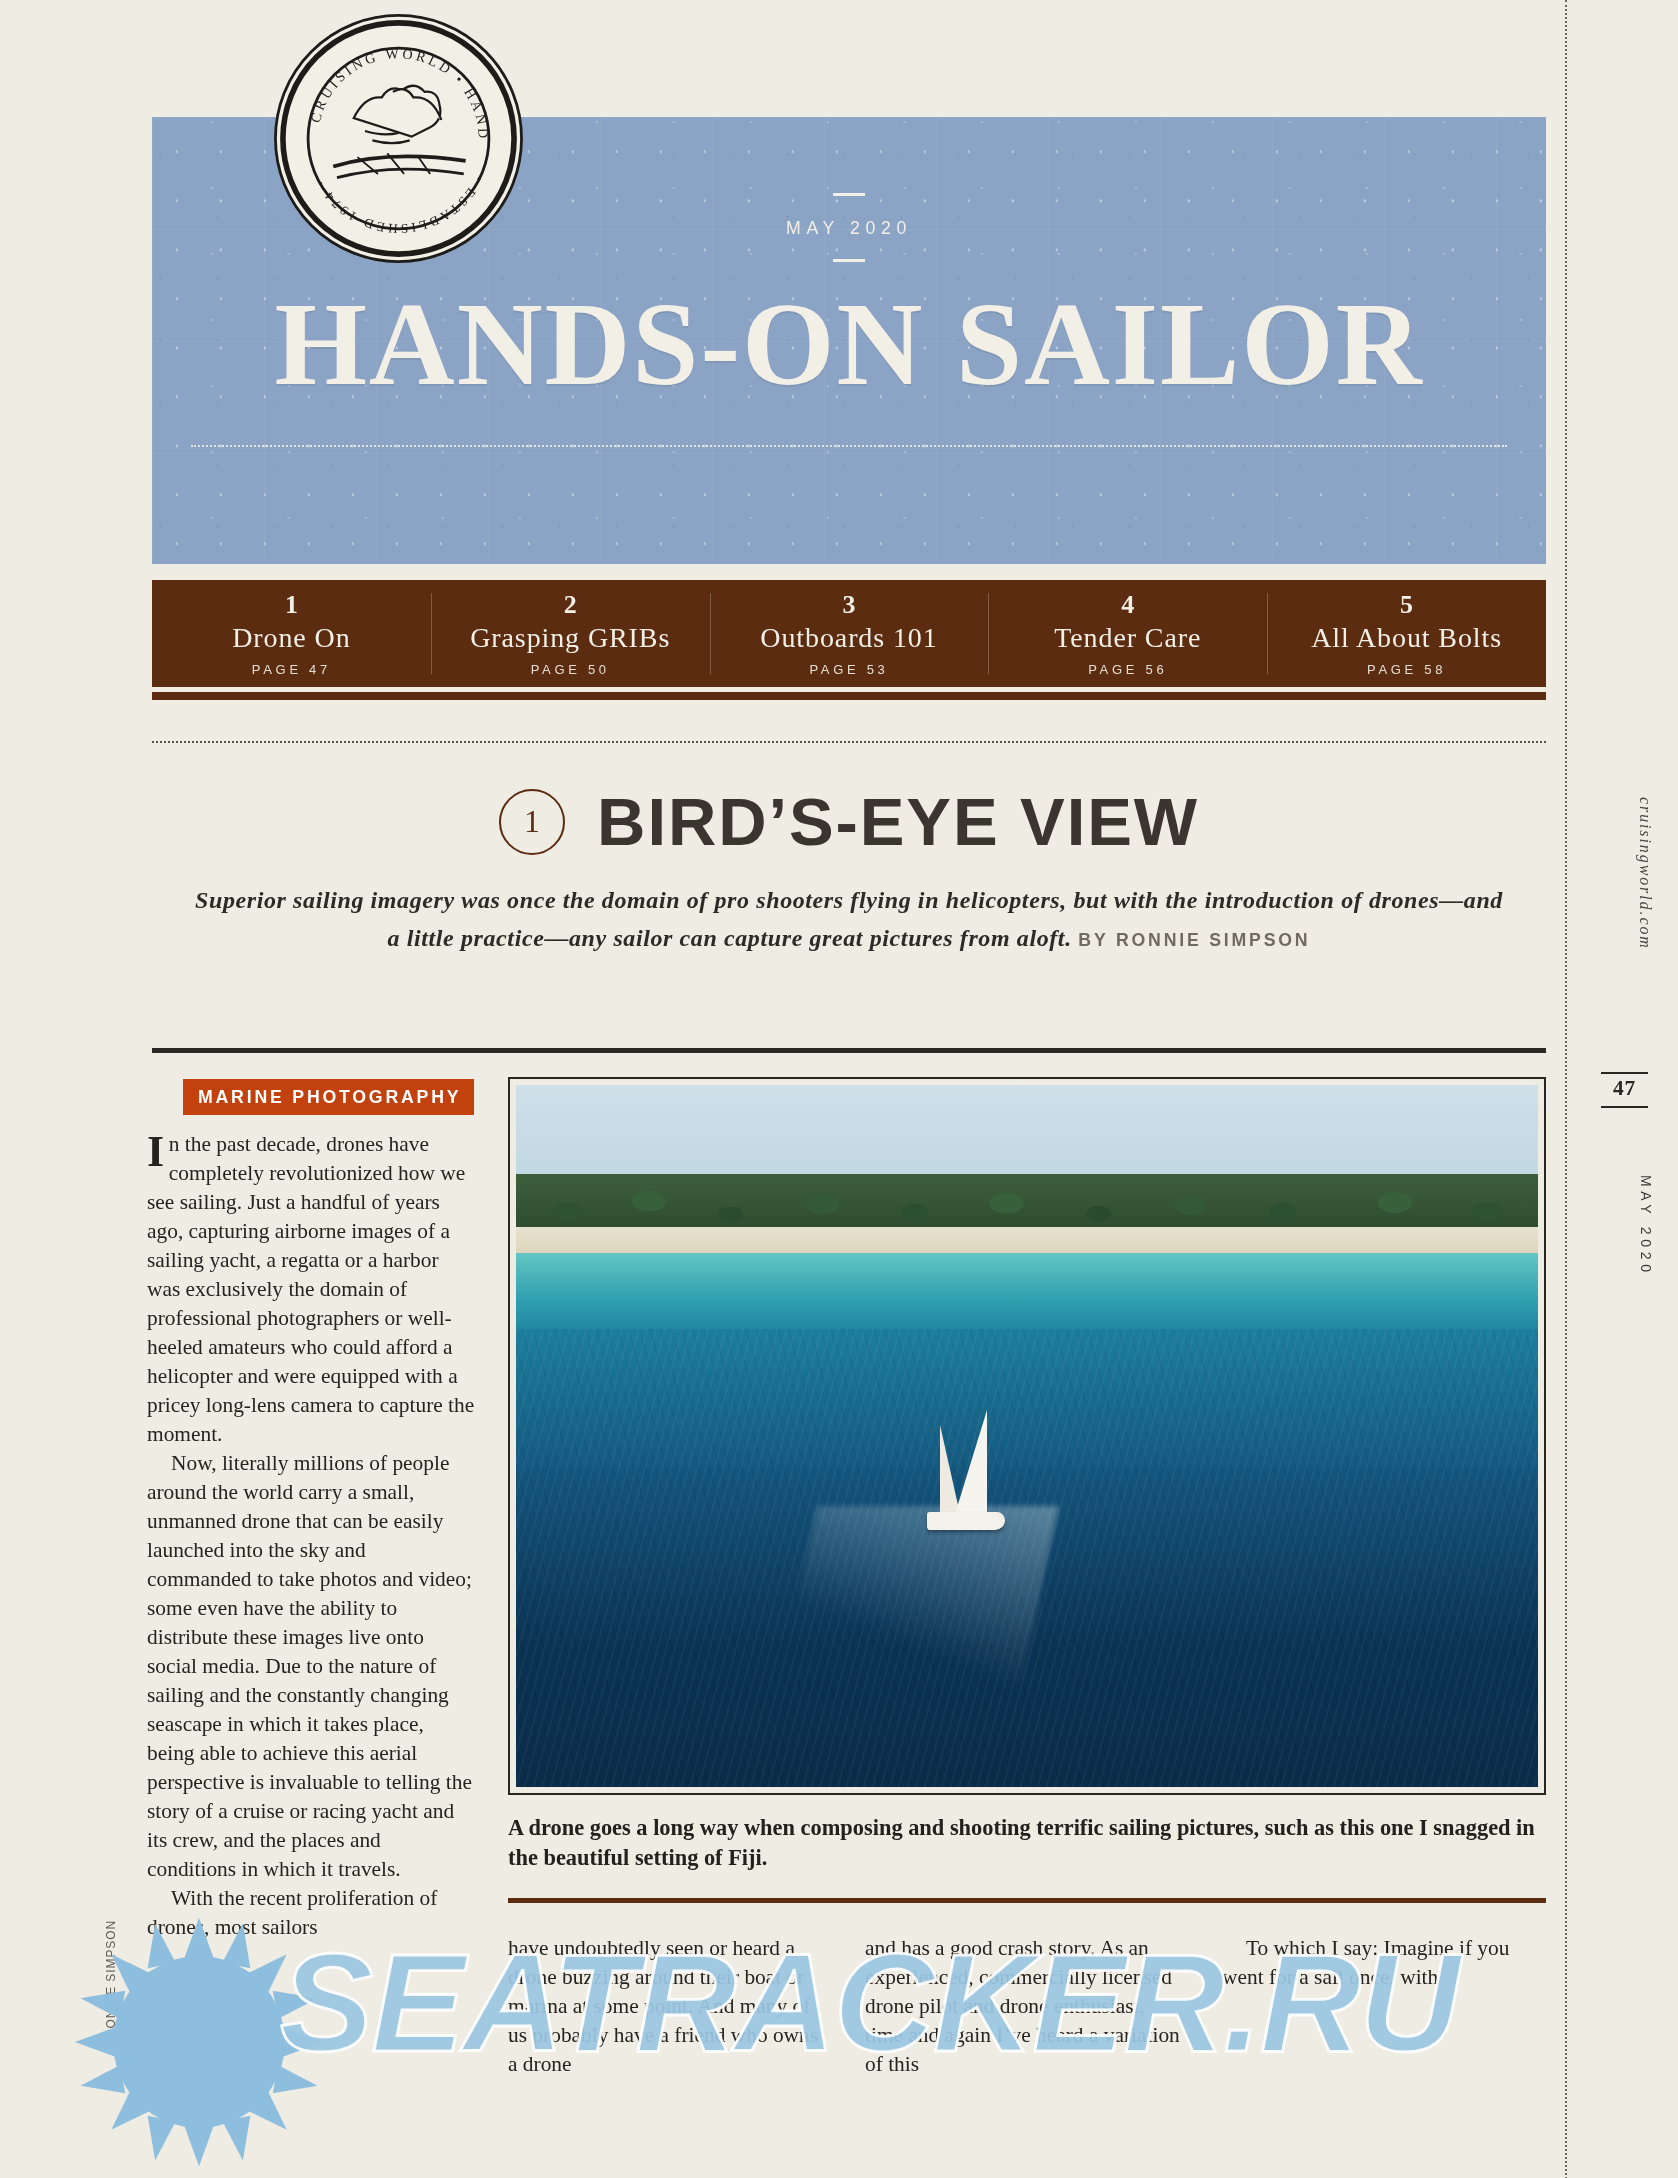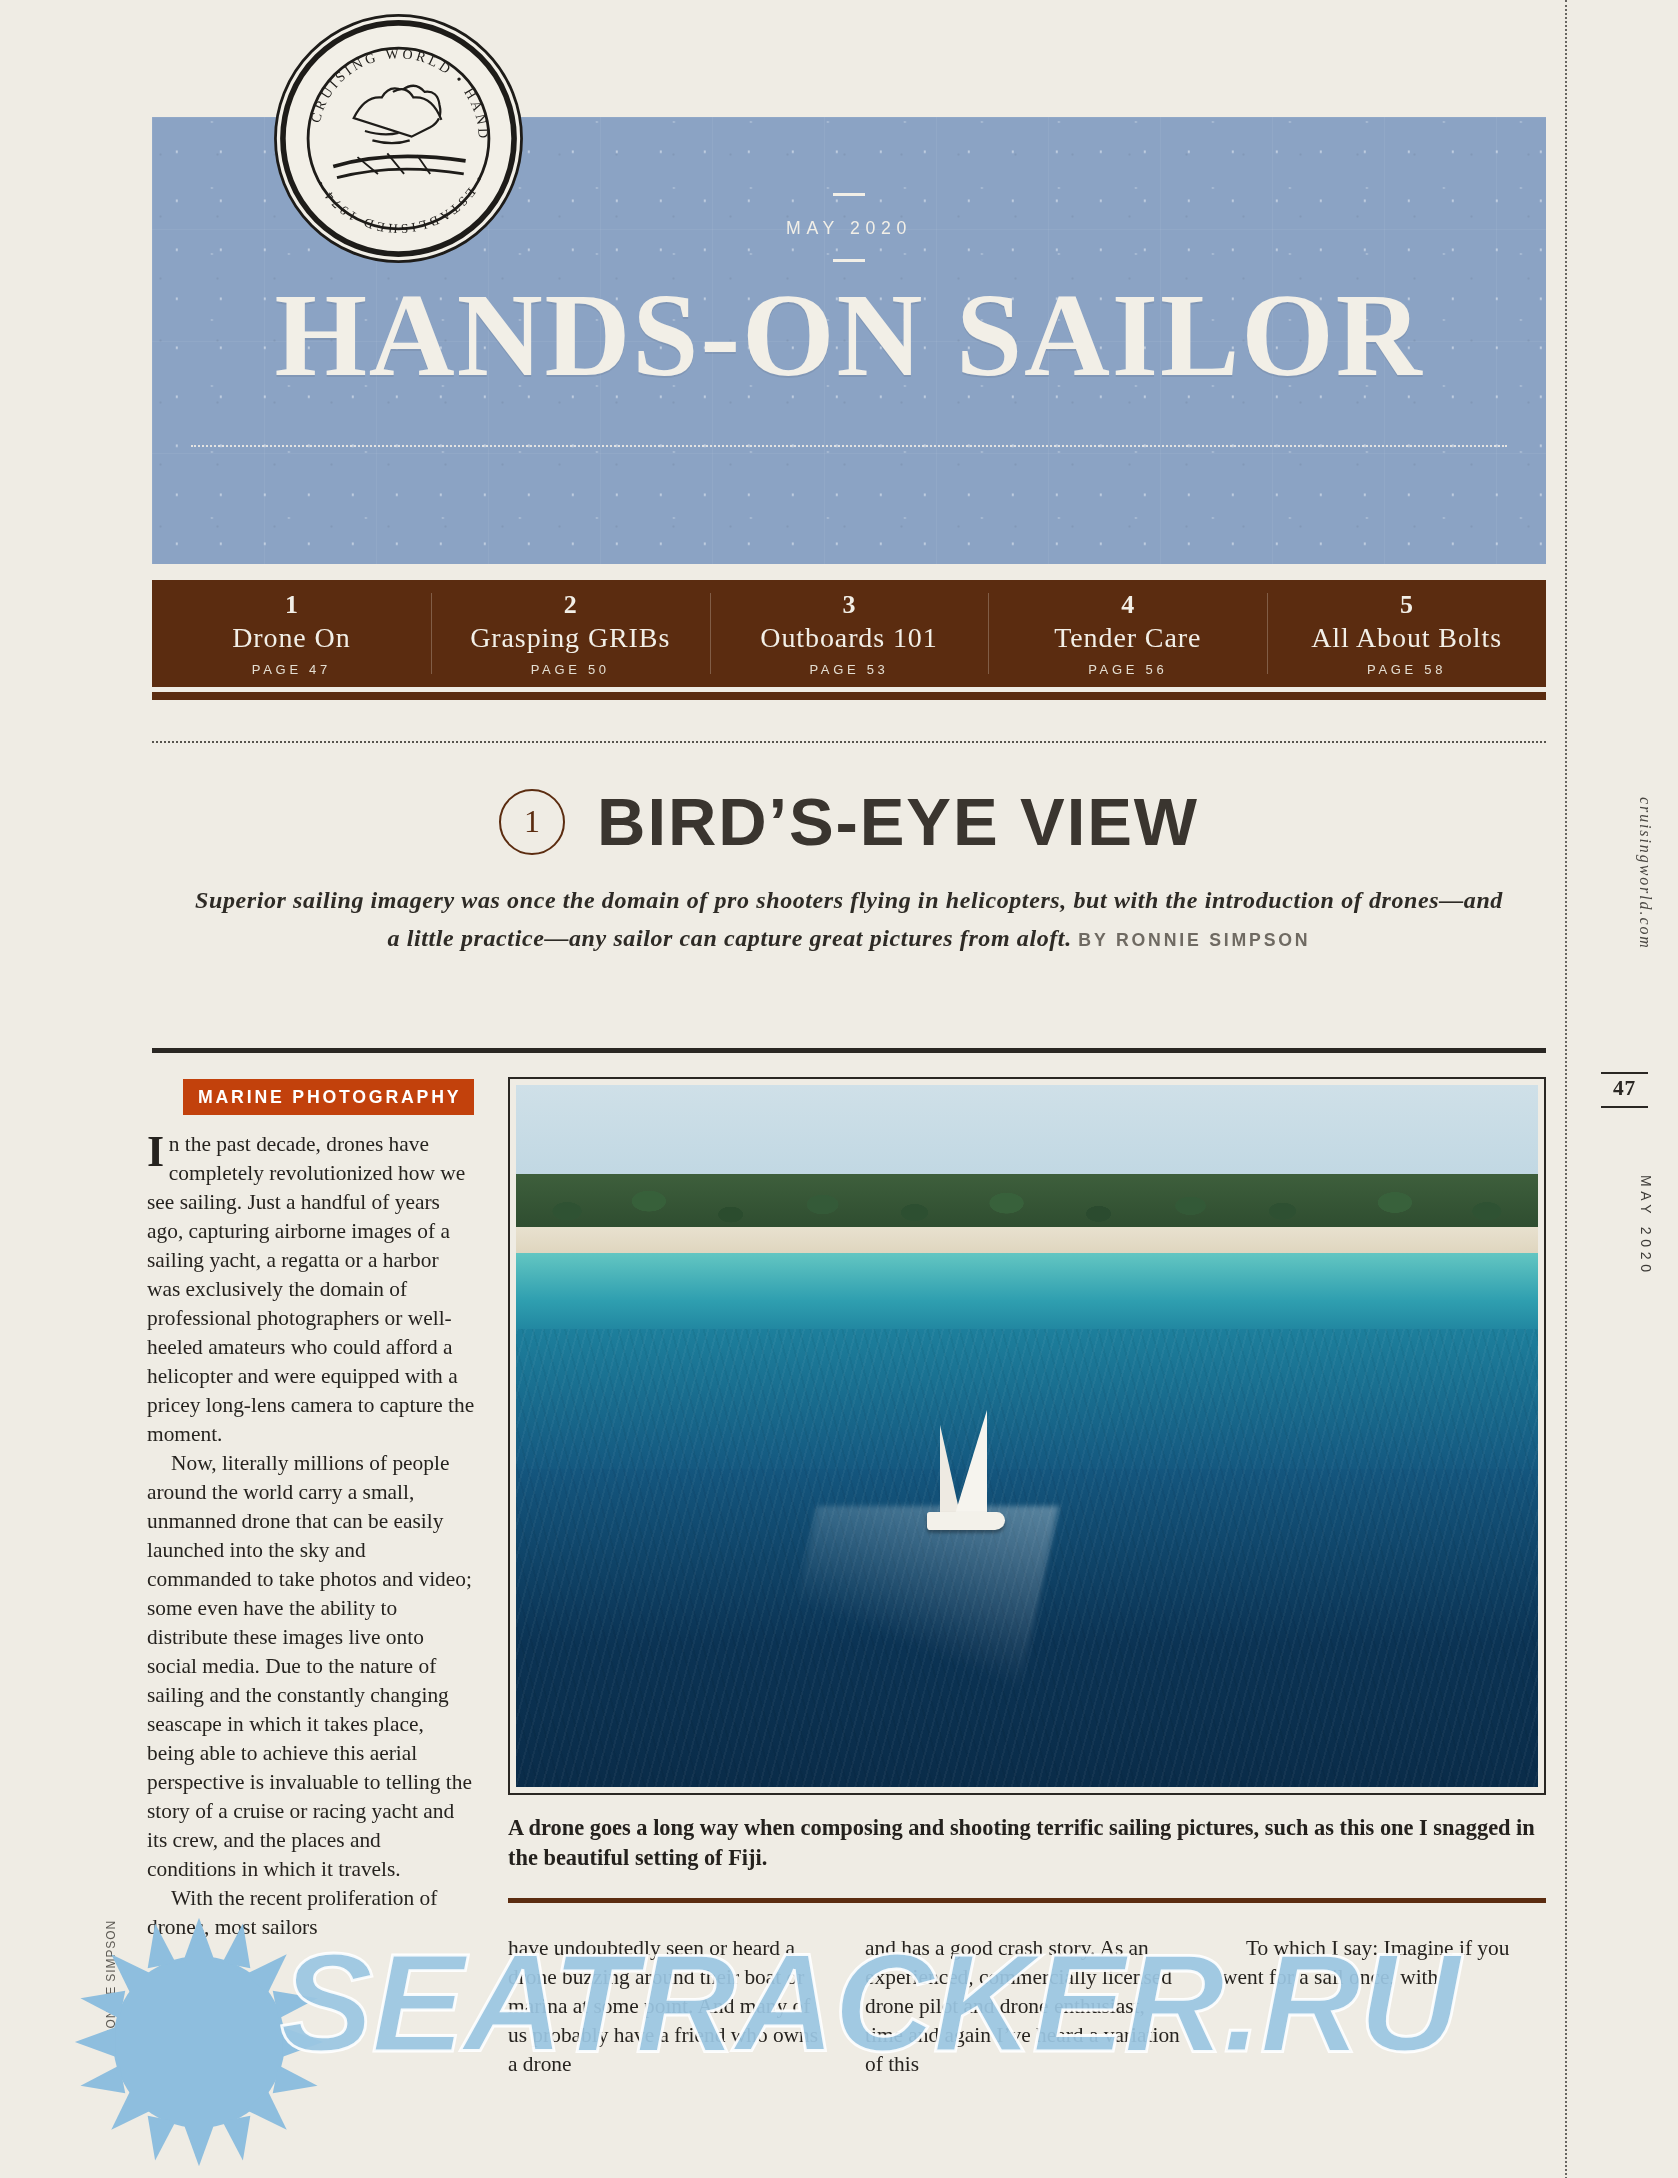--- a/index.html
+++ b/index.html
@@ -127,21 +127,21 @@
     width: 32px;
     height: 2.8px;
     background: #f2efe7;
     margin-left: -16px;
     z-index: 3;
   }
   .mast-rule.top { top: 76px; }
   .mast-rule.bot { top: 142px; }
   .mast-title {
     position: absolute;
-    top: 158px;
+    top: 167px;
     left: 0; right: 0;
     text-align: center;
     font-family: "Liberation Serif", serif;
     font-weight: bold;
     font-size: 119px;
     line-height: 1.02;
     letter-spacing: 1.9px;
     color: #f2efe7;
     z-index: 3;
     text-shadow: 0 1.9px 0 rgba(0,0,0,.07);

